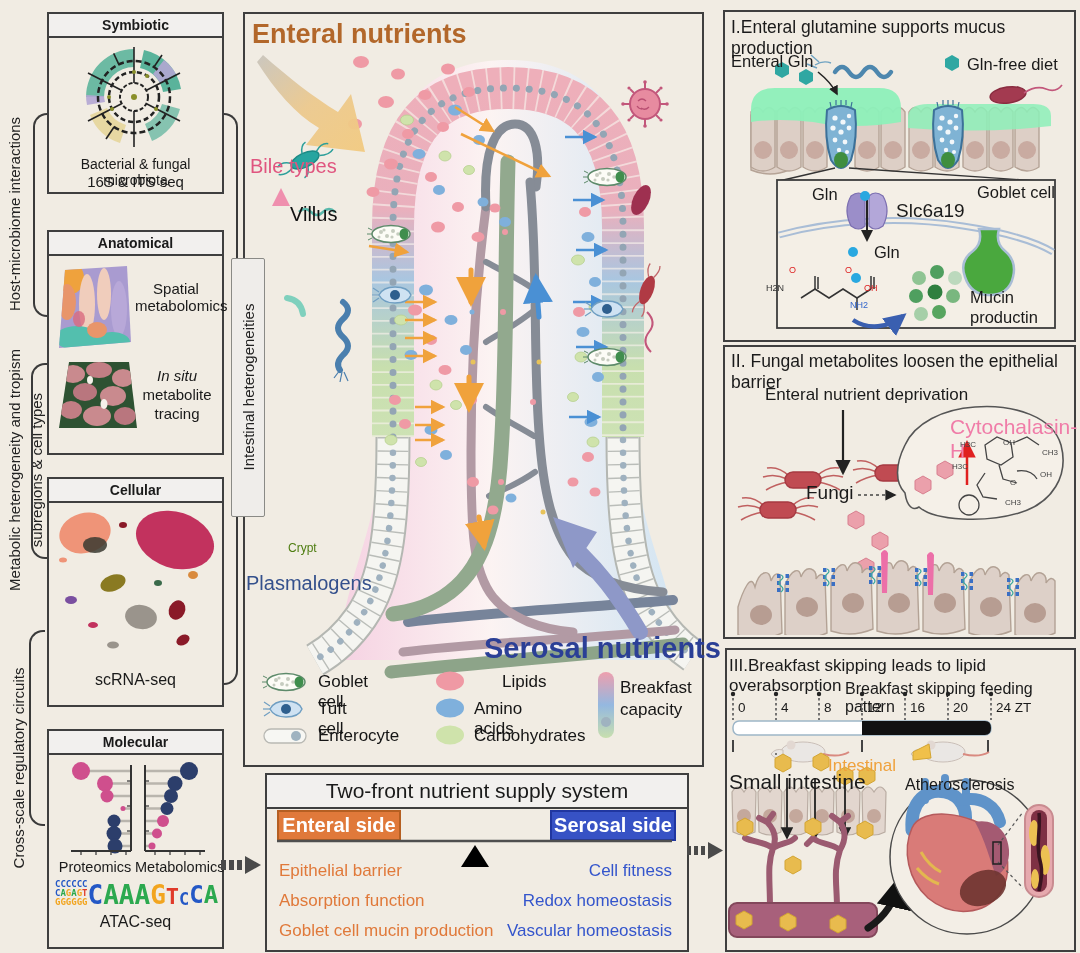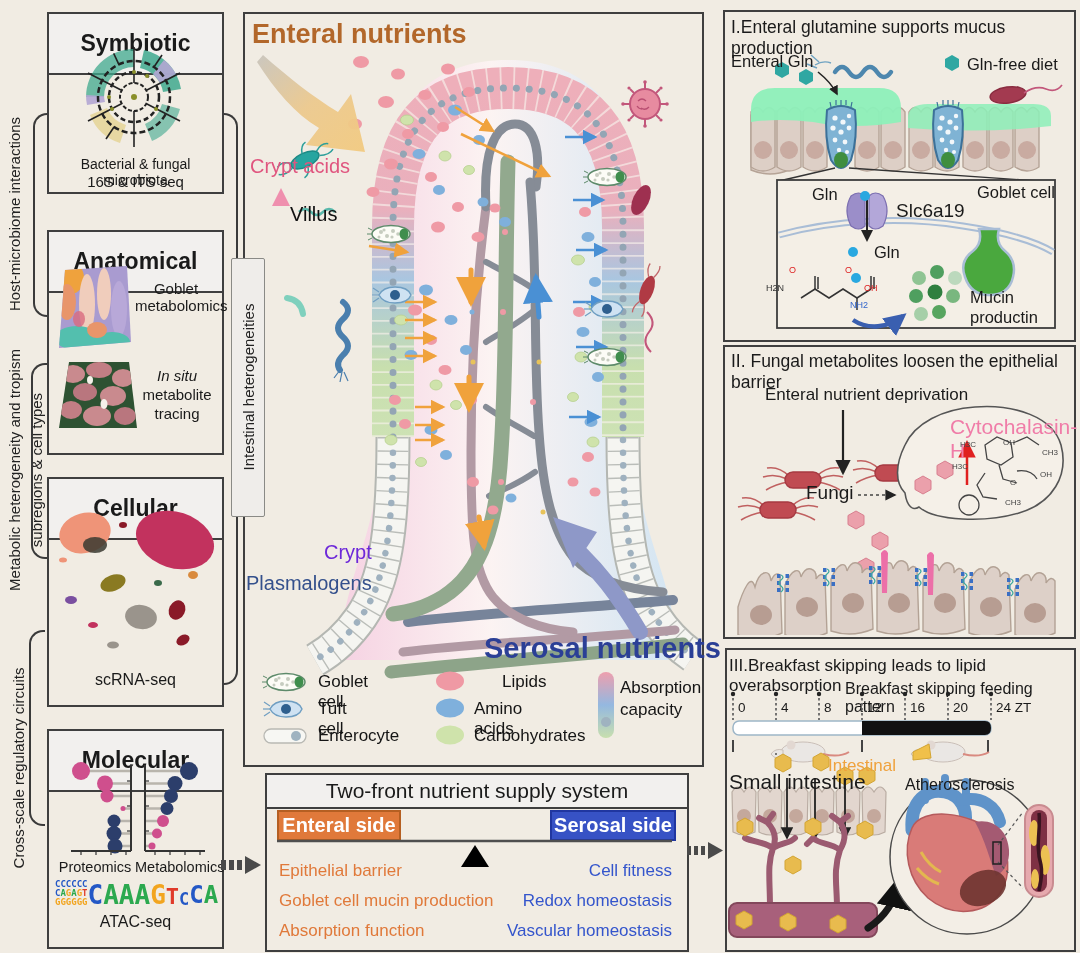--- a/index.html
+++ b/index.html
@@ -1,19 +1,19 @@
 <!DOCTYPE html>
 <html><head>
 <meta charset="utf-8">
 <style>
 html,body{margin:0;padding:0;}
 #canvas{position:relative;width:1080px;height:953px;background:#f1ece3;font-family:"Liberation Sans",sans-serif;overflow:hidden;color:#1a1a1a;}
 .abs{position:absolute;}
 .panel{position:absolute;border:2px solid #3f3f3f;background:transparent;}
-.hdr{position:absolute;left:-2px;right:-2px;top:-2px;border:2px solid #3f3f3f;background:#f2f0ee;text-align:center;font-weight:bold;font-size:23px;padding:16px 0;}
+.hdr{position:absolute;left:-2px;right:-2px;top:-2px;border:2px solid #3f3f3f;background:#f2f0ee;text-align:center;font-weight:bold;font-size:14px;padding:3px 0;}
 .rot{position:absolute;white-space:nowrap;transform:translate(-50%,-50%) rotate(-90deg);font-size:15px;color:#222;text-align:center;}
 .bracketL{position:absolute;width:14px;border:2px solid #3a3a3a;border-right:none;border-radius:14px 0 0 14px;}
 .bracketR{position:absolute;width:12px;border:2px solid #3a3a3a;border-left:none;border-radius:0 14px 14px 0;}
 .cap{font-size:14px;text-align:center;}
 .sideBox{position:absolute;color:#fff;font-weight:bold;font-size:20px;text-align:center;padding:2px 0;}
 .tfItem{position:absolute;font-size:17px;line-height:30px;}
 .legLabel{font-size:17px;color:#151515;}
 </style>
 </head>
 <body>
@@ -86,21 +86,21 @@
         <ellipse cx="10" cy="38" rx="9" ry="18" fill="#e8956a"></ellipse>
         <ellipse cx="30" cy="40" rx="8" ry="30" fill="#f0cdbc"></ellipse>
         <ellipse cx="47" cy="30" rx="7" ry="26" fill="#f0cdbc"></ellipse>
         <ellipse cx="62" cy="45" rx="8" ry="28" fill="#b8a8d8"></ellipse>
         <ellipse cx="20" cy="74" rx="22" ry="12" fill="#53bfae"></ellipse>
         <ellipse cx="55" cy="78" rx="18" ry="10" fill="#53bfae"></ellipse>
         <ellipse cx="40" cy="66" rx="10" ry="8" fill="#e8956a"></ellipse>
         <ellipse cx="22" cy="55" rx="6" ry="8" fill="#d96a7e" opacity=".8"></ellipse>
       </g>
     </svg>
-    <div class="abs cap" style="left:86px;top:48px;width:82px;font-size:15px;">Goblet metabolomics</div>
+    <div class="abs cap" style="left:86px;top:48px;width:82px;font-size:15px;">Spatial metabolomics</div>
     <svg class="abs" style="left:8px;top:126px;" width="82" height="76" viewBox="0 0 82 76">
       <defs>
           <clipPath id="isClip">
             <path d="M12,4 L72,4 L80,70 L2,70 Z"></path>
           </clipPath>
         </defs>
       <g clip-path="url(#isClip)">
         <rect x="0" y="0" width="82" height="76" fill="#2e5232"></rect>
         <ellipse cx="16" cy="16" rx="12" ry="9" fill="#c98a8e"></ellipse>
         <ellipse cx="42" cy="12" rx="13" ry="8" fill="#c27e84"></ellipse>
@@ -505,23 +505,23 @@
           <path d="M13,-3 q 8,-5 13,-3"></path>
           <path d="M14,2 q 8,4 13,2"></path>
           <path d="M-13,-3 q -8,-5 -13,-3"></path>
           <path d="M-14,2 q -8,4 -13,2"></path>
         </g>
     </g>
     <path d="M404,300 q 10,10 2,20 q -8,10 2,20" stroke="#c2577b" stroke-width="2" fill="none"></path>
   </svg>
 
   <div class="abs" style="left:252px;top:19px;font-size:27px;font-weight:bold;color:#b2672a;">Enteral nutrients</div>
-  <div class="abs" style="left:250px;top:155px;font-size:20px;color:#e0557f;">Crypt acids</div>
+  <div class="abs" style="left:250px;top:155px;font-size:20px;color:#e0557f;">Bile types</div>
   <div class="abs" style="left:290px;top:203px;font-size:20px;color:#111;">Villus</div>
-  <div class="abs" style="left:288px;top:541px;font-size:20px;color:#6d28d9;margin-left:36px;">Crypt</div>
+  <div class="abs" style="left:288px;top:541px;font-size:12px;color:#4d7c0f;">Crypt</div>
   <div class="abs" style="left:246px;top:572px;font-size:20px;color:#34508c;">Plasmalogens</div>
   <div class="abs" style="left:484px;top:632px;font-size:29px;font-weight:bold;color:#2b3f96;">Serosal nutrients</div>
 
   <div class="abs" style="left:231px;top:258px;width:32px;height:257px;background:#efedea;border:1.5px solid #8a8a86;border-radius:2px;">
     <span class="rot" style="left:16px;top:128px;font-size:15px;">Intestinal heterogeneities</span>
   </div>
 
   <div class="abs">
     <svg class="abs" style="left:258px;top:672px;" width="54" height="20" viewBox="0 0 54 20">
         <use href="#goblet" x="28" y="10"></use>
@@ -554,37 +554,37 @@
       <defs>
           <linearGradient id="capGrad" x1="0" y1="0" x2="0" y2="1">
             <stop offset="0" stop-color="#ee9fae"></stop>
             <stop offset="0.5" stop-color="#94b8e0"></stop>
             <stop offset="1" stop-color="#c8dfae"></stop>
           </linearGradient>
         </defs>
       <rect x="2" y="2" width="16" height="66" rx="8" fill="url(#capGrad)"></rect>
       <circle cx="10" cy="52" r="5" fill="#9fb3c0"></circle>
     </svg>
-    <div class="abs legLabel" style="left:620px;top:678px;">Absorption</div>
+    <div class="abs legLabel" style="left:620px;top:678px;">Breakfast</div>
     <div class="abs legLabel" style="left:620px;top:700px;">capacity</div>
   </div>
 
   <div class="panel" style="left:265px;top:773px;width:420px;height:175px;">
     <div class="hdr" style="font-size:21px;font-weight:normal;padding:4px 0;">Two-front nutrient supply system</div>
   </div>
   <div class="sideBox" style="left:277px;top:810px;width:120px;background:#e0793a;border:2.5px solid #b55f22;">Enteral side</div>
   <div class="sideBox" style="left:550px;top:810px;width:122px;background:#3752c5;border:2.5px solid #2036a0;">Serosal side</div>
   <svg class="abs" style="left:275px;top:838px;" width="400" height="32">
     <line x1="2" y1="3" x2="397" y2="3" stroke="#4f4f4f" stroke-width="2.5"></line>
     <path d="M200,7 L214,29 L186,29 Z" fill="#000"></path>
   </svg>
   <div class="tfItem" style="left:279px;top:856px;color:#e0793a;">
     <div>Epithelial barrier</div>
+    <div>Absorption function</div>
     <div>Goblet cell mucin production</div>
-    <div>Absorption function</div>
   </div>
   <div class="tfItem" style="left:420px;top:856px;width:252px;text-align:right;color:#3455cc;">
     <div>Cell fitness</div>
     <div>Redox homeostasis</div>
     <div>Vascular homeostasis</div>
   </div>
 
   <svg class="abs" style="left:221px;top:855px;" width="42" height="20">
     <g fill="#4a4a4a">
         <rect x="0" y="5" width="5" height="10"></rect>

